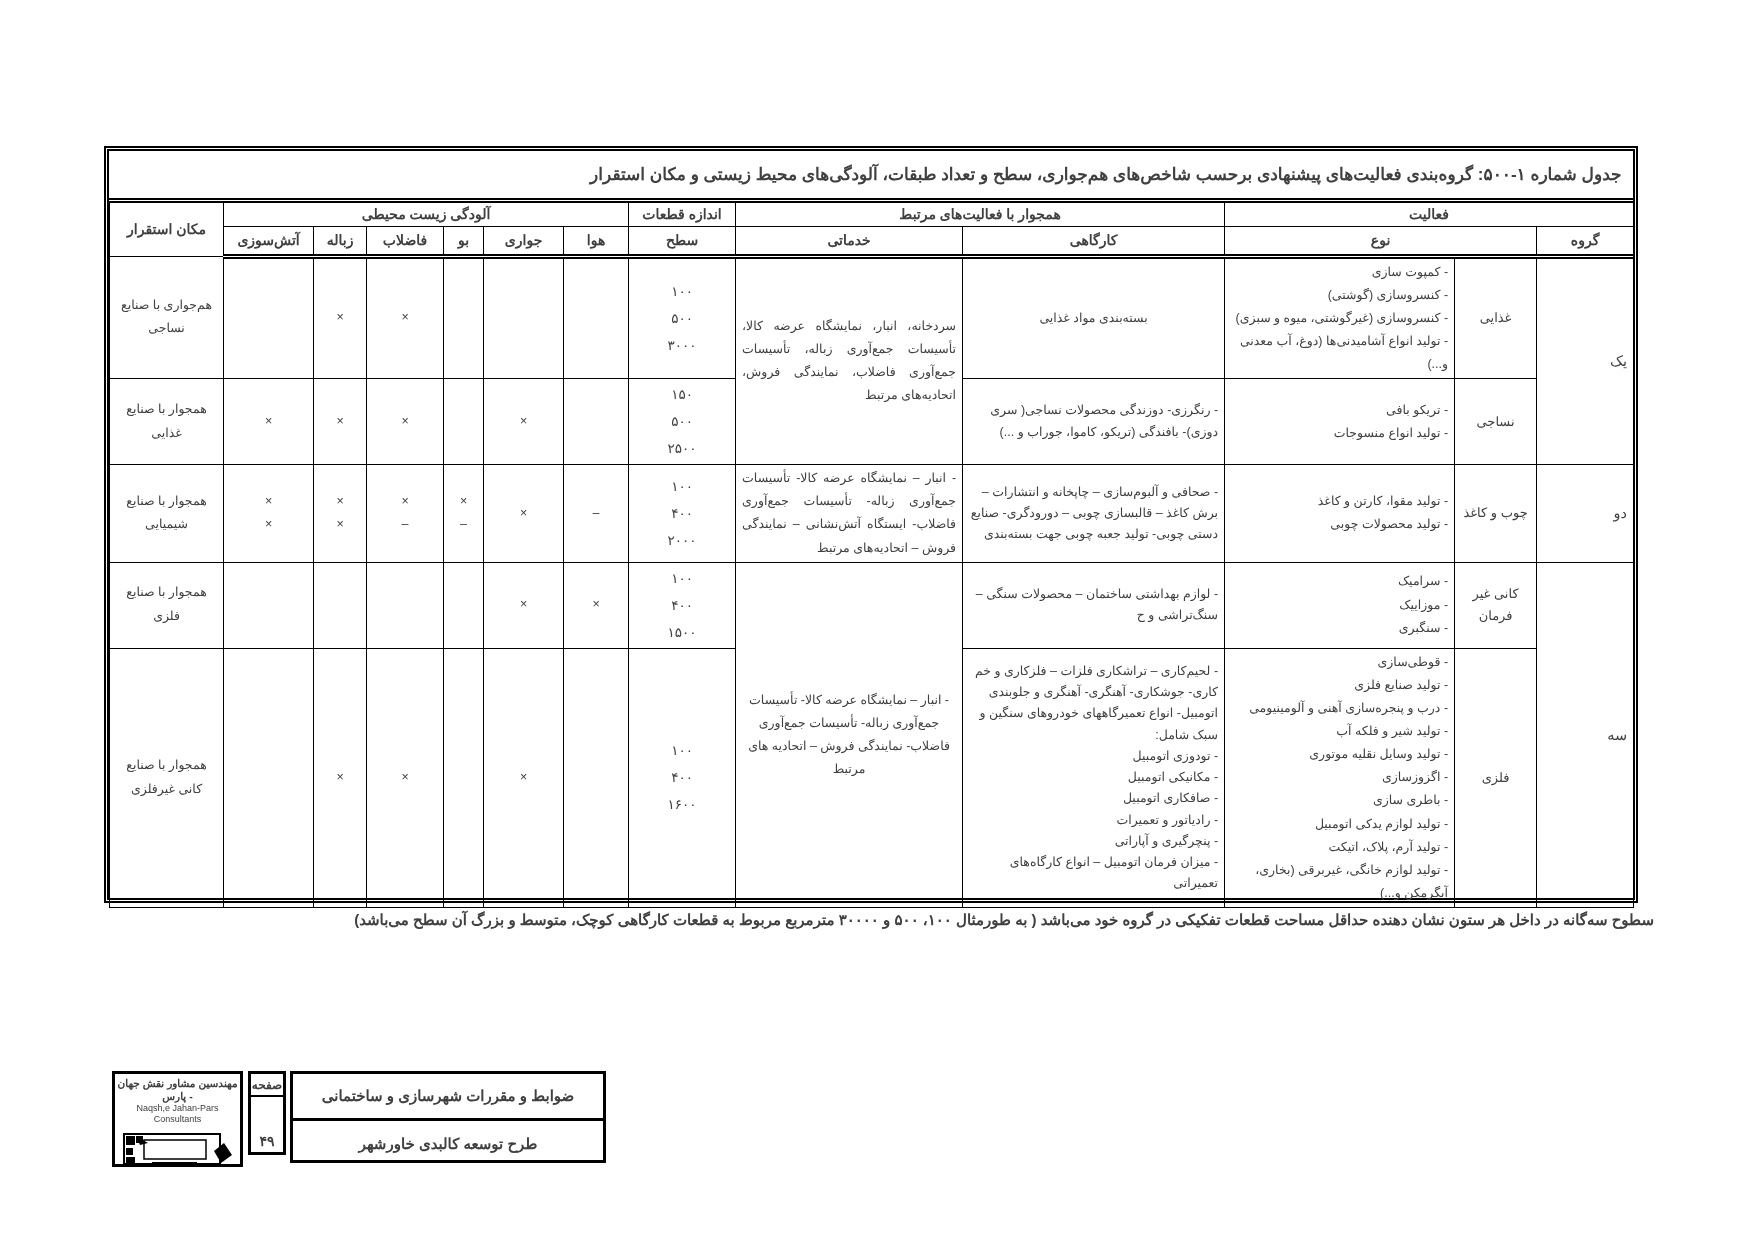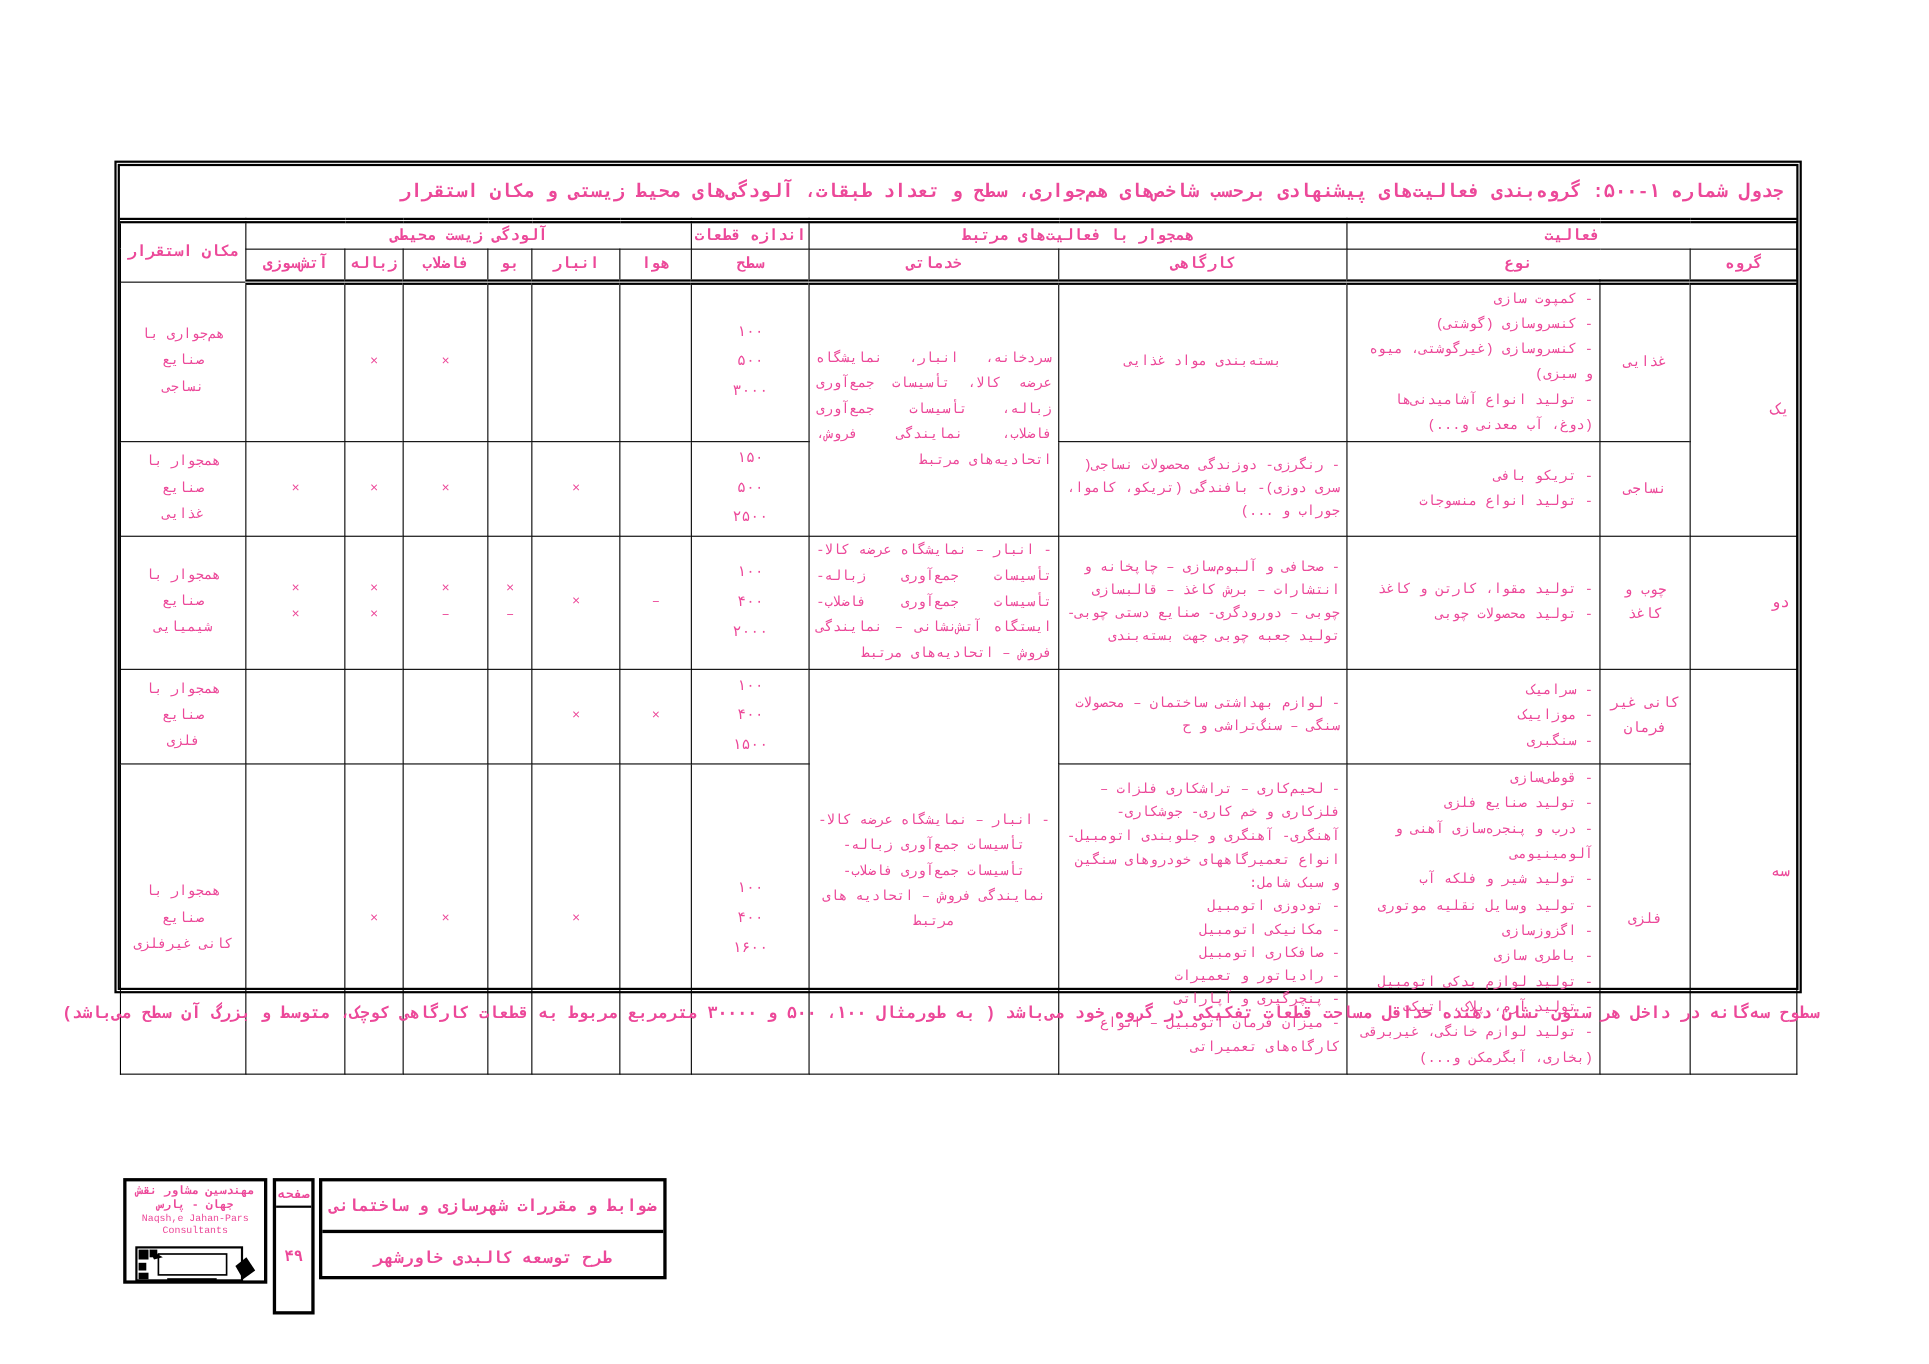--- a/index.html
+++ b/index.html
@@ -1,17 +1,17 @@
 <!DOCTYPE html>
 <html lang="fa"><head>
 <meta charset="utf-8">
 <style>
   html,body{margin:0;padding:0;background:#e8e8e8;}
   .page{position:relative;width:1754px;height:1240px;background:#ffffff;
-        font-family:Liberation Mono, monospace;color:#ec4899;overflow:hidden;}
+        font-family:Liberation Sans, sans-serif;color:#404040;overflow:hidden;}
 
   
   .table-frame{position:absolute;left:104px;top:146px;width:1534px;height:757px;
                border:5px double #000;box-sizing:border-box;background:#fff;}
   table.main{width:100%;height:100%;border-collapse:collapse;table-layout:fixed;direction:rtl;}
   table.main td{border:1.5px solid #000;vertical-align:middle;box-sizing:border-box;
                 padding:2px 6px;overflow:hidden;}
   tr.r-title{height:49px;}
   tr.r-title td{border:none;border-bottom:5px double #000;text-align:right;
                 font-weight:bold;font-size:17px;padding:4px 12px;}
@@ -37,21 +37,21 @@
   
   .footnote{position:absolute;top:911px;right:100px;width:1560px;direction:rtl;
             text-align:right;font-size:15px;font-weight:bold;white-space:nowrap;}
 
   
   .footer-org{position:absolute;left:112px;top:1071px;width:131px;height:96px;
               border:3px solid #000;box-sizing:border-box;text-align:center;padding-top:3px;}
   .org-fa{font-size:10.5px;font-weight:bold;direction:rtl;line-height:1.25;}
   .org-en{font-size:9px;direction:ltr;line-height:1.2;}
   .logo-svg{display:block;margin:4px auto 0;}
-  .footer-page{position:absolute;left:248px;top:1071px;width:38px;height:124px;
+  .footer-page{position:absolute;left:248px;top:1071px;width:38px;height:84px;
                border:3px solid #000;box-sizing:border-box;text-align:center;direction:rtl;}
   .page-label{font-size:12px;font-weight:bold;padding:4px 0 3px;border-bottom:2px solid #000;}
   .page-num{font-size:14px;font-weight:bold;margin-top:36px;}
   .footer-titles{position:absolute;left:290px;top:1071px;width:316px;height:92px;
                  border:3px solid #000;box-sizing:border-box;direction:rtl;}
   .doc-title{height:44px;border-bottom:3px solid #000;display:flex;align-items:center;
              justify-content:center;font-weight:bold;font-size:15px;}
   .project-title{height:45px;display:flex;align-items:center;justify-content:center;
                  font-weight:bold;font-size:15px;}
 </style>
@@ -90,21 +90,21 @@
         <td colspan="6">آلودگی زیست محیطی</td>
         <td rowspan="2" class="hspan">مکان استقرار</td>
       </tr>
       <tr class="hB">
         <td>گروه</td>
         <td colspan="2">نوع</td>
         <td>کارگاهی</td>
         <td>خدماتی</td>
         <td>سطح</td>
         <td>هوا</td>
-        <td>انبار</td>
+        <td>جواری</td>
         <td>بو</td>
         <td>فاضلاب</td>
         <td>زباله</td>
         <td>آتش‌سوزی</td>
       </tr>
 
       <tr class="r1">
         <td class="c-group" rowspan="2">یک</td>
         <td class="c-cat">غذایی</td>
         <td class="c-types">- کمپوت سازی

